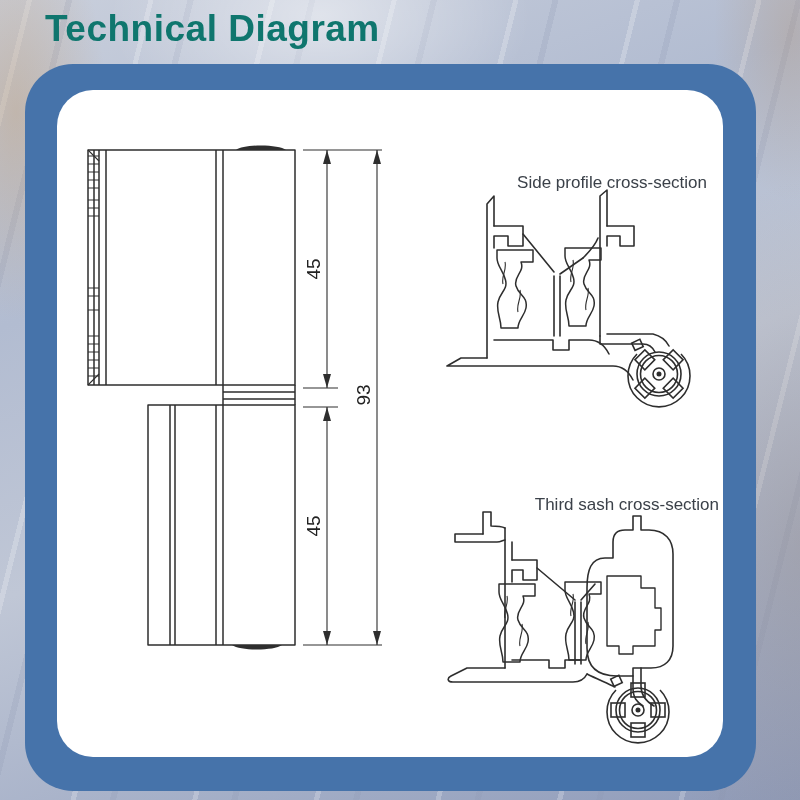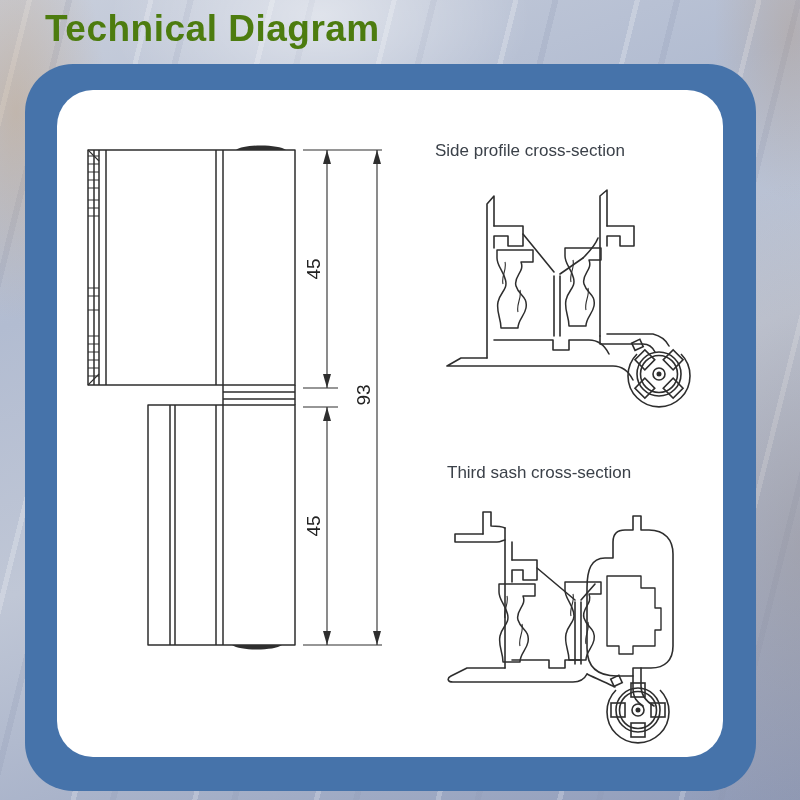--- a/index.html
+++ b/index.html
@@ -13,33 +13,33 @@
       radial-gradient(300px 180px at 40% 2%, rgba(255,255,255,.5), transparent 70%),
       repeating-linear-gradient(104deg,
         rgba(255,255,255,0) 0 26px, rgba(255,255,255,.22) 26px 31px,
         rgba(255,255,255,0) 31px 64px, rgba(138,148,175,.20) 64px 70px,
         rgba(255,255,255,0) 70px 118px),
       linear-gradient(160deg,#c9cfdc 0%,#b2bcd1 30%,#c0c7d6 55%,#a2adc6 82%,#8f9bb9 100%);
   }
   .page-title{
     position:absolute;left:45px;top:8px;
     font-size:37px;font-weight:800;letter-spacing:.5px;
-    color:#4d7c0f;
+    color:#0f766e;
   }
   .frame{
     position:absolute;left:25px;top:64px;width:731px;height:727px;
     background:#4673aa;border-radius:48px;
   }
   .card{
     position:absolute;left:57px;top:90px;width:666px;height:667px;
     background:#ffffff;border-radius:36px;
   }
   .section-label{
-    position:absolute;width:272px;text-align:left;
-    font-size:17px;color:#3b4149;
+    position:absolute;width:272px;text-align:right;
+    font-size:17px;color:#3b4149;margin-top:32px;
   }
   .label-1{left:435px;top:141px;}
   .label-2{left:447px;top:463px;}
   svg{position:absolute;}
   .svg-elev{left:80px;top:140px;}
   .svg-cs1{left:437px;top:186px;}
   .svg-cs2{left:437px;top:496px;}
   svg text{font-family:"Liberation Sans",sans-serif;}
 </style>
 </head>

